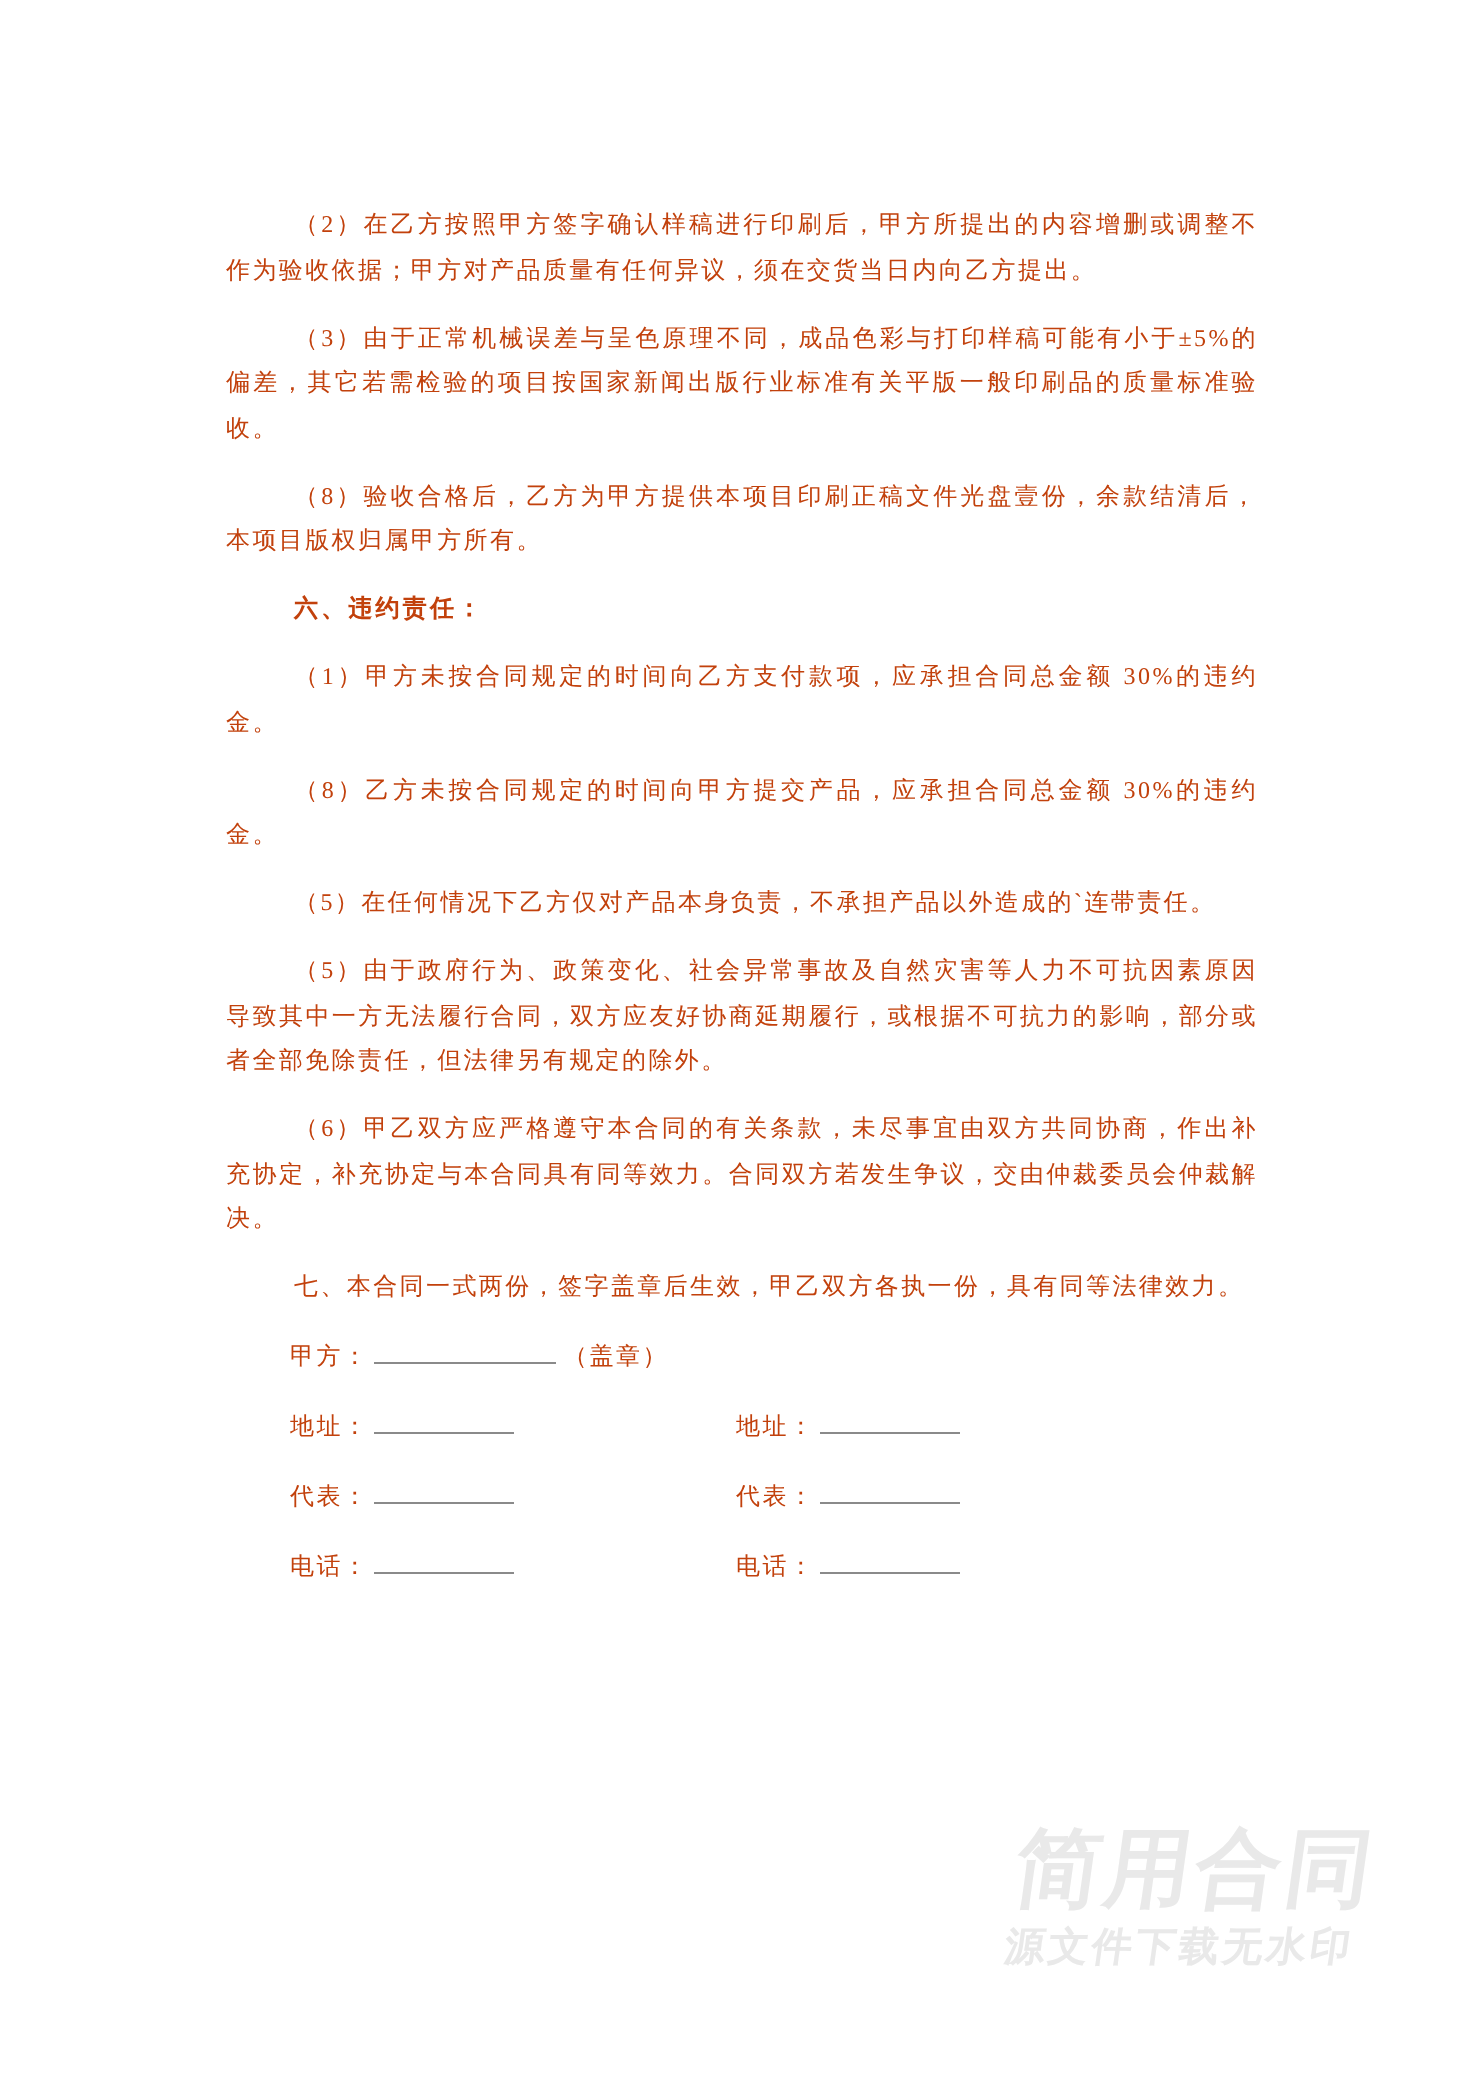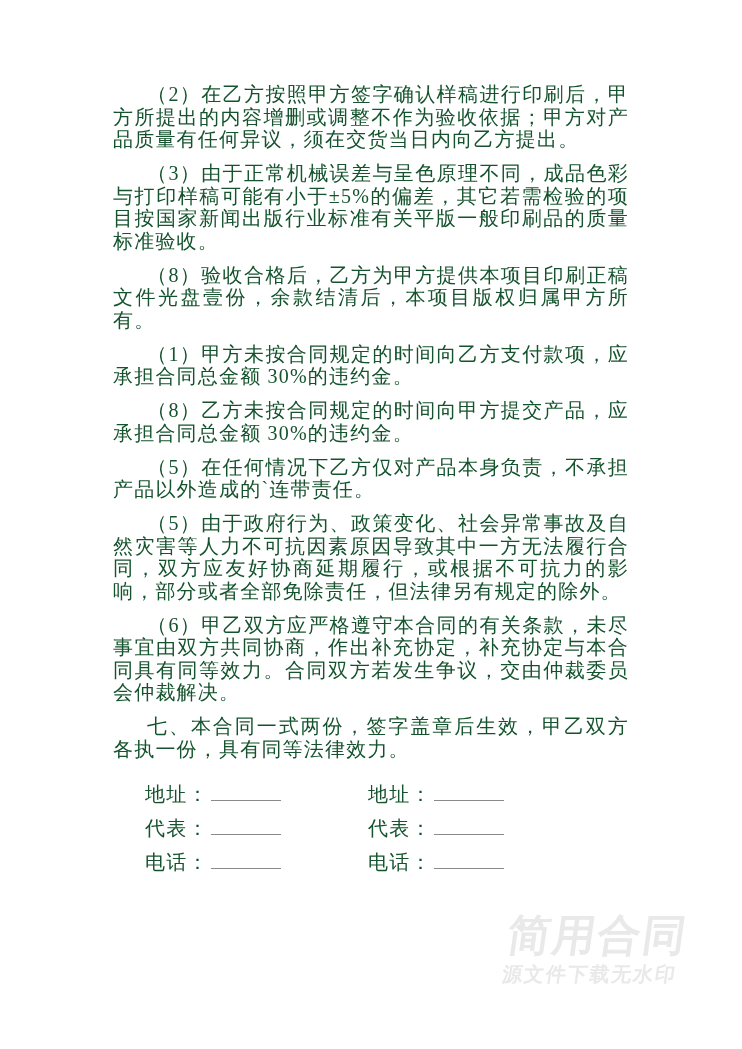--- a/index.html
+++ b/index.html
@@ -10,24 +10,24 @@
     width: 742px;
     height: 1049px;
     background: #ffffff;
     position: relative;
     overflow: hidden;
     font-family: "Liberation Serif", "DejaVu Serif", serif;
   }
   .doc {
     position: absolute;
     left: 113px;
-    top: 83px;
+    top: 101px;
     width: 516px;
-    color: #14532d;
-    font-size: 20px;
+    color: #c2410c;
+    font-size: 12px;
     line-height: 22.5px;
     letter-spacing: 1.2px;
     text-align: justify;
   }
   .doc p {
     margin: 0 0 11.5px 0;
     text-indent: 34px;
   }
   .doc p.heading {
     font-weight: bold;
@@ -90,32 +90,36 @@
 </style>
 </head>
 <body>
 
 <div class="doc">
 
   <p>（2）在乙方按照甲方签字确认样稿进行印刷后，甲方所提出的内容增删或调整不作为验收依据；甲方对产品质量有任何异议，须在交货当日内向乙方提出。</p>
   <p>（3）由于正常机械误差与呈色原理不同，成品色彩与打印样稿可能有小于±5%的偏差，其它若需检验的项目按国家新闻出版行业标准有关平版一般印刷品的质量标准验收。</p>
   <p>（8）验收合格后，乙方为甲方提供本项目印刷正稿文件光盘壹份，余款结清后，本项目版权归属甲方所有。</p>
 
+  <p class="heading">六、违约责任：</p>
 
   <p>（1）甲方未按合同规定的时间向乙方支付款项，应承担合同总金额 30%的违约金。</p>
   <p>（8）乙方未按合同规定的时间向甲方提交产品，应承担合同总金额 30%的违约金。</p>
   <p>（5）在任何情况下乙方仅对产品本身负责，不承担产品以外造成的`连带责任。</p>
   <p>（5）由于政府行为、政策变化、社会异常事故及自然灾害等人力不可抗因素原因导致其中一方无法履行合同，双方应友好协商延期履行，或根据不可抗力的影响，部分或者全部免除责任，但法律另有规定的除外。</p>
   <p>（6）甲乙双方应严格遵守本合同的有关条款，未尽事宜由双方共同协商，作出补充协定，补充协定与本合同具有同等效力。合同双方若发生争议，交由仲裁委员会仲裁解决。</p>
 
   <p>七、本合同一式两份，签字盖章后生效，甲乙双方各执一份，具有同等法律效力。</p>
 
   <div class="sig-section">
 
     <div class="sig-row">
+      <div class="sig-col-a">
+        <span>甲方：</span><span class="blank long"><span></span></span><span class="seal">（盖章）</span>
+      </div>
     </div>
 
     <div class="sig-row">
       <div class="sig-col-a">
         <span>地址：</span><span class="blank short"><span></span></span>
       </div>
       <div class="sig-col-b">
         <span>地址：</span><span class="blank short"><span></span></span>
       </div>
     </div>

